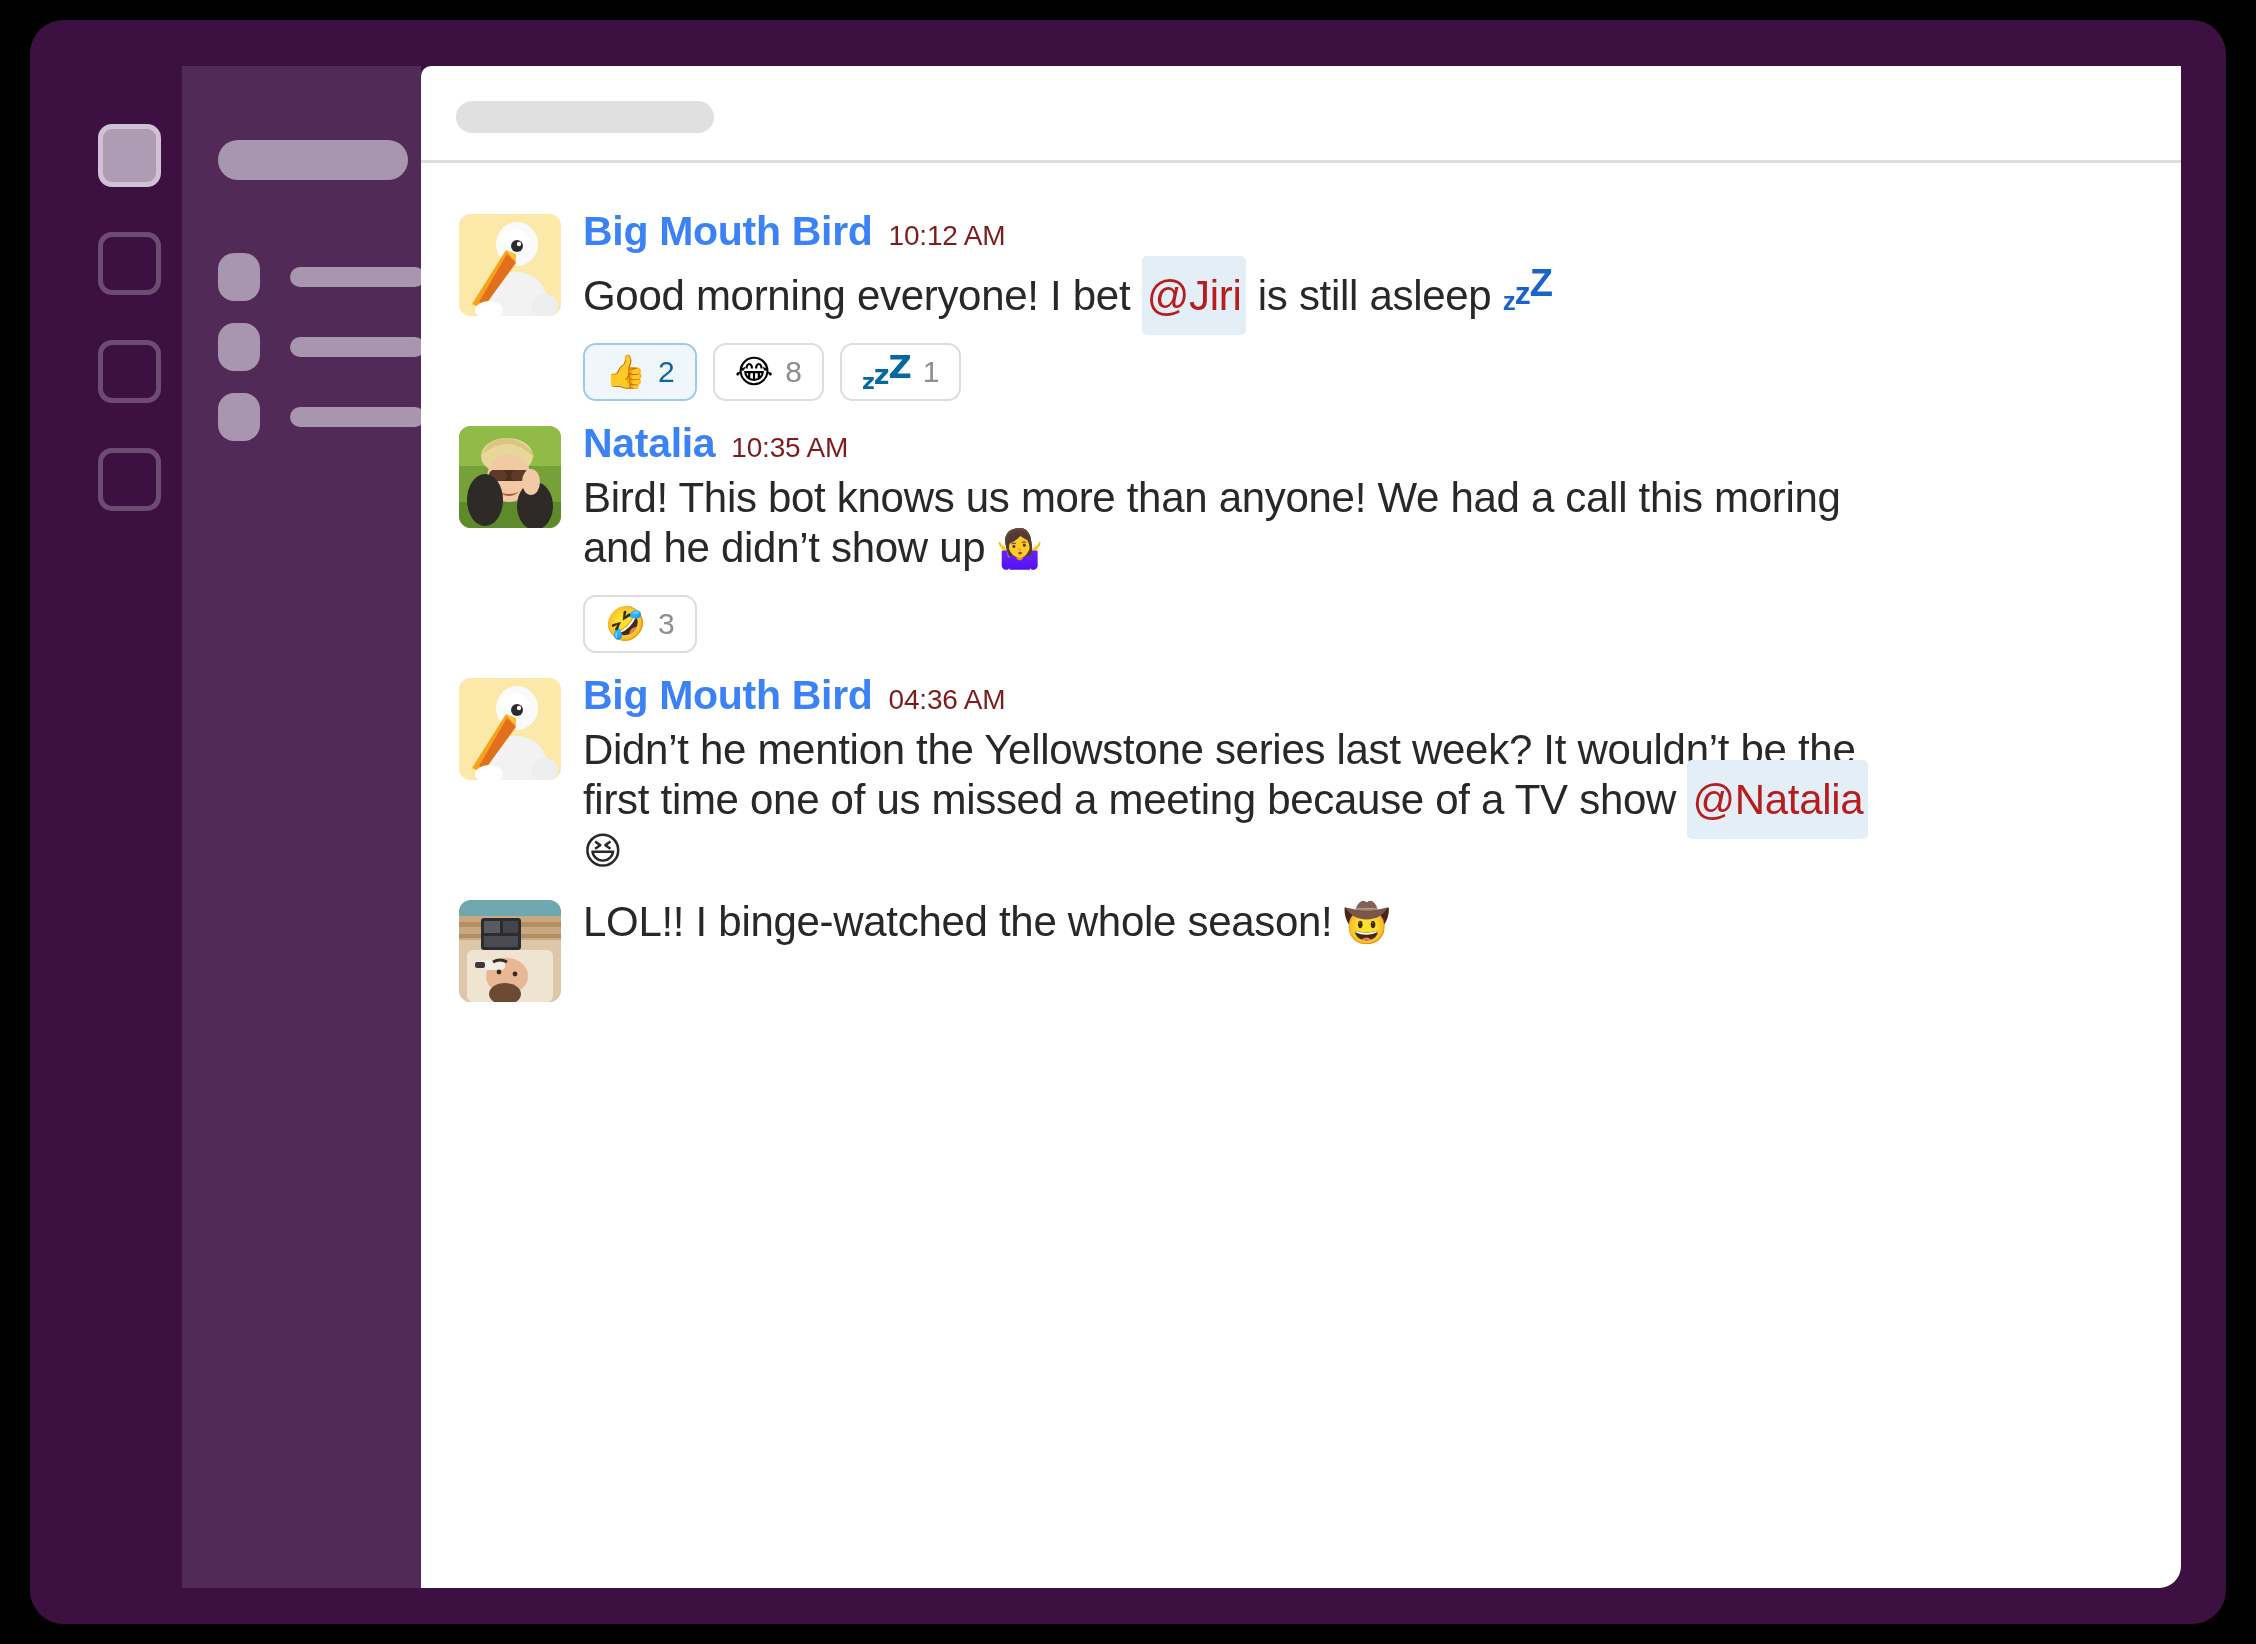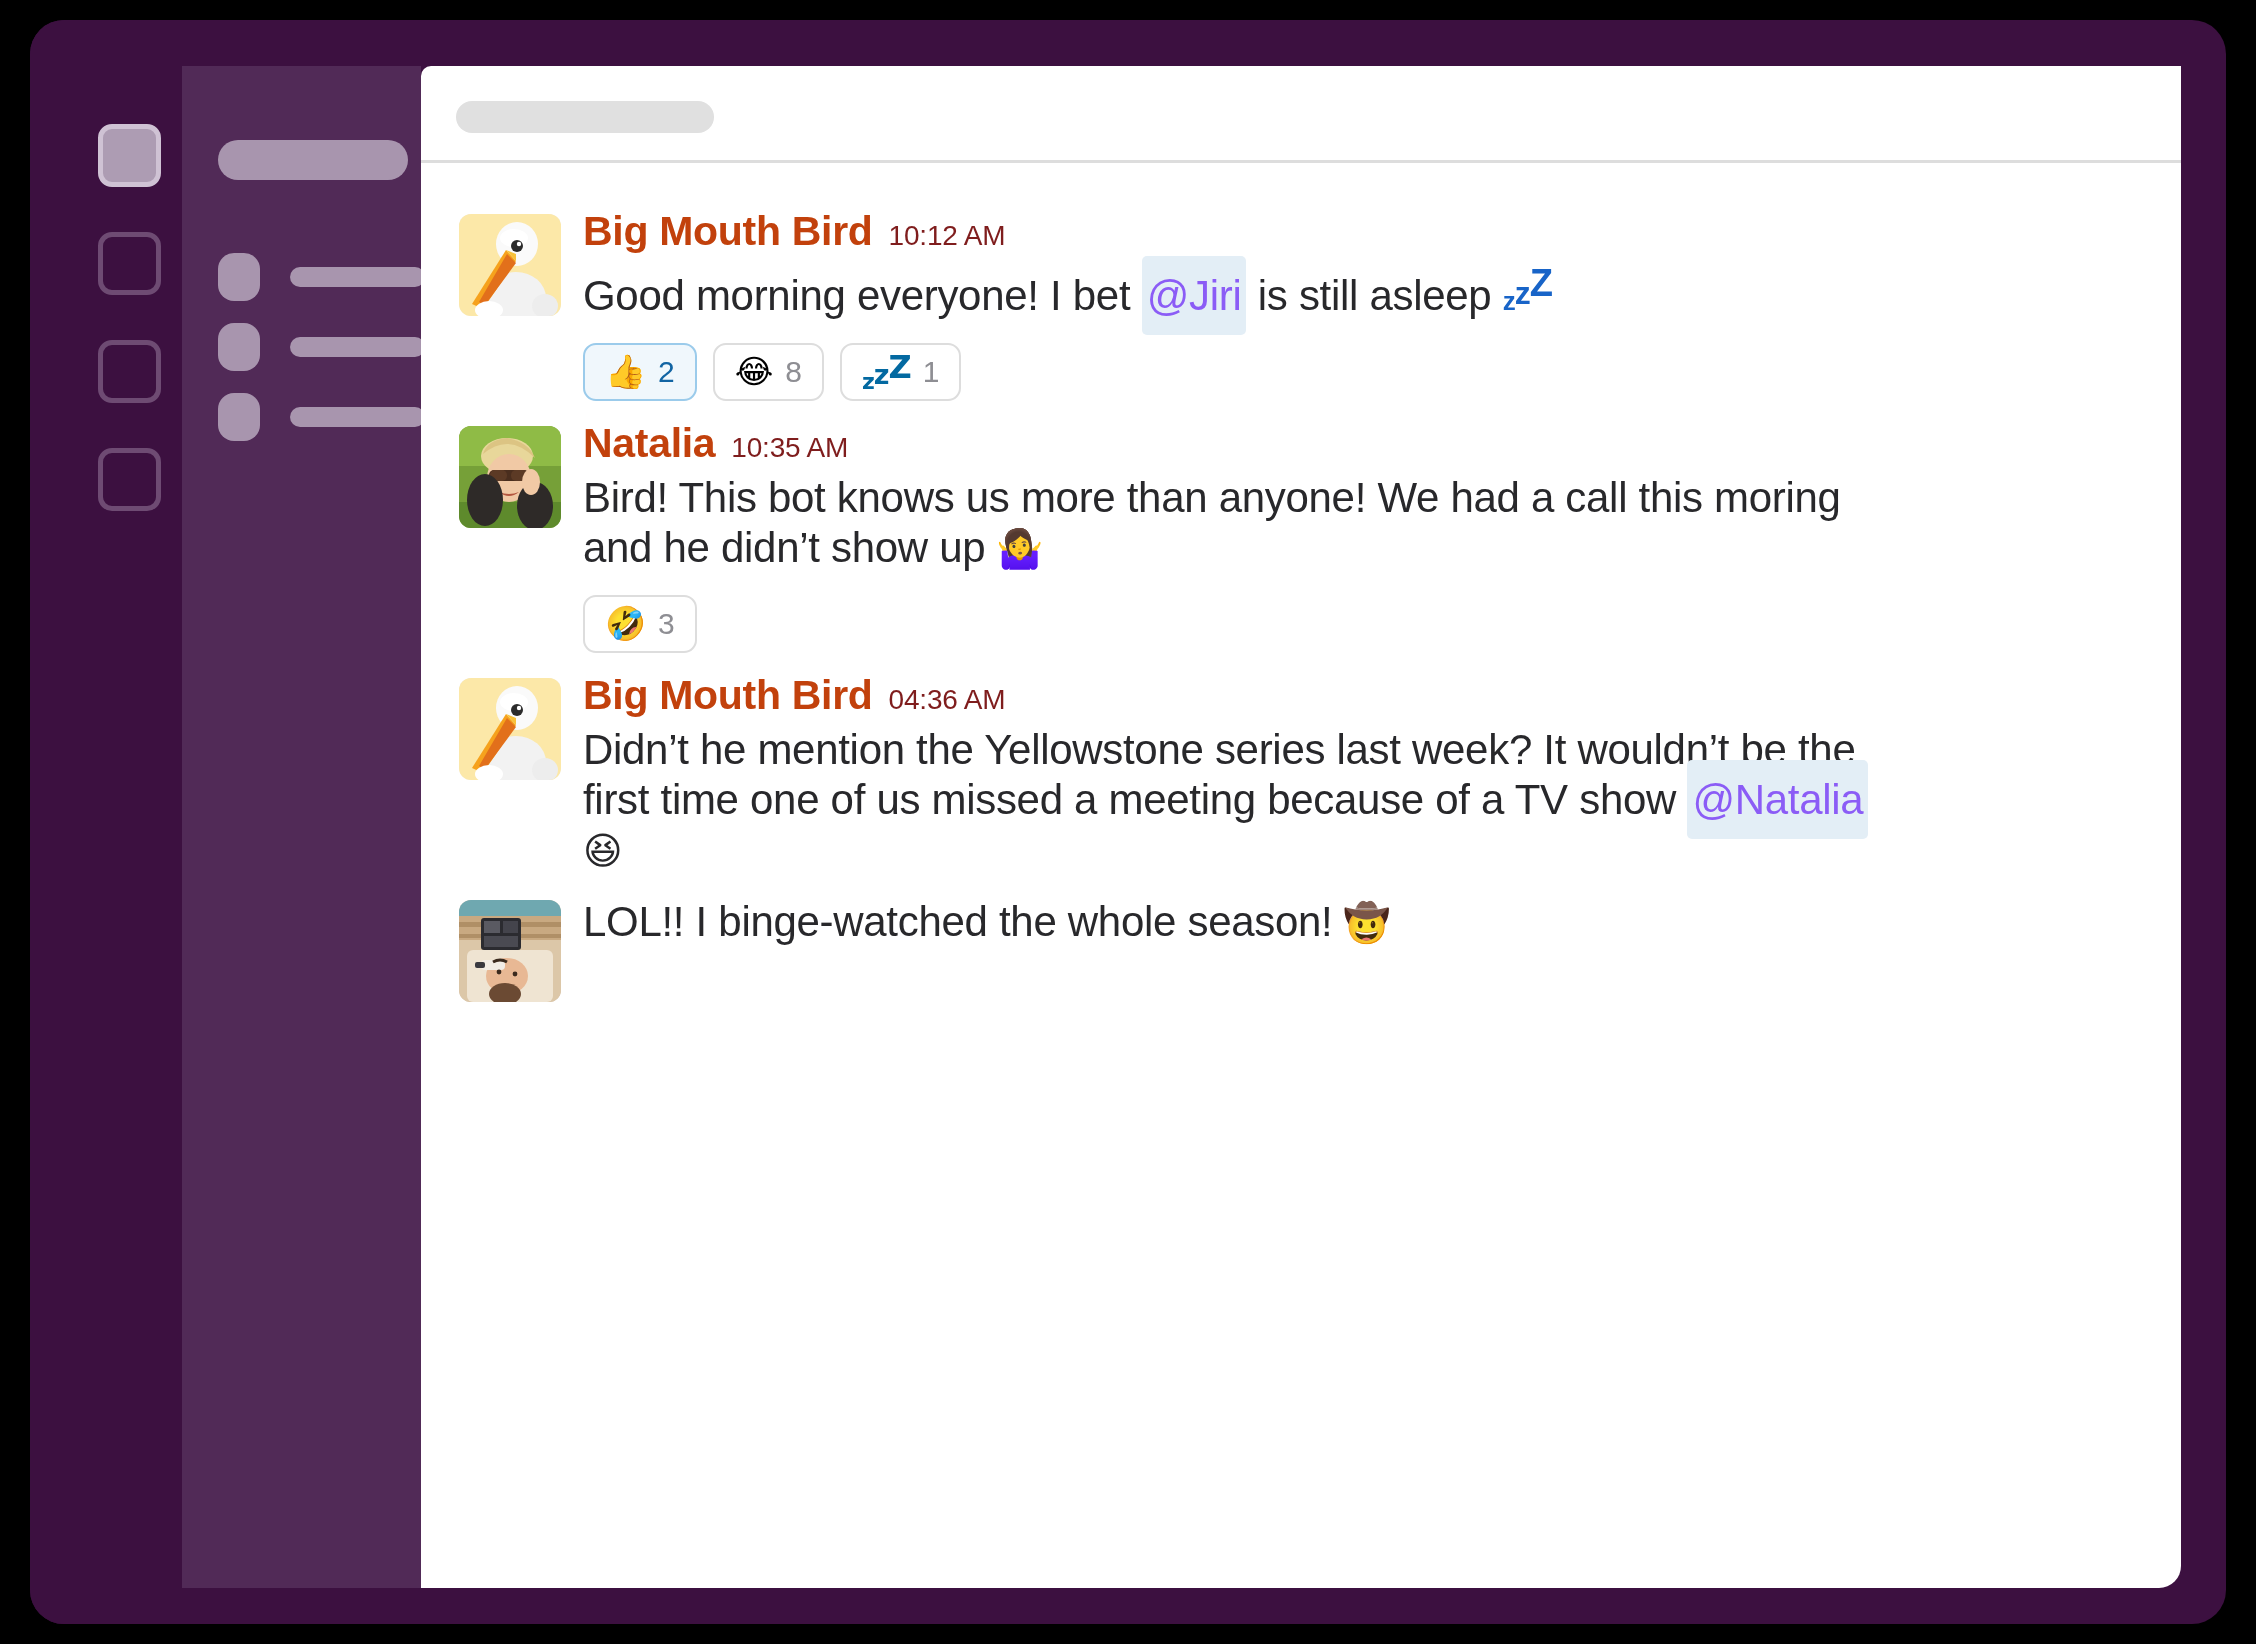--- a/index.html
+++ b/index.html
@@ -159,38 +159,38 @@
   .msg-head {
     display: flex;
     align-items: baseline;
     gap: 16px;
     line-height: 1;
     margin-bottom: 9px;
   }
   .msg-author {
     font-size: 41px;
     font-weight: bold;
-    color: #c2410c;
+    color: #3b82f6;
     letter-spacing: -0.3px;
   }
   .msg-time {
     font-size: 28px;
     color: #7f1d1d;
     letter-spacing: -0.2px;
   }
   .msg-text {
     font-size: 42px;
     line-height: 1.19;
     color: #28282B;
     letter-spacing: -0.3px;
     max-width: 1330px;
   }
   .mention {
     background: #E3EEF6;
-    color: #8b5cf6;
+    color: #b91c1c;
     border-radius: 5px;
     padding: 16px 5px;
   }
   .emoji {
     font-family: "DejaVu Sans", sans-serif;
     font-size: 38px;
   }
   .zzz-emoji {
     color: #1864C8;
     font-weight: bold;

